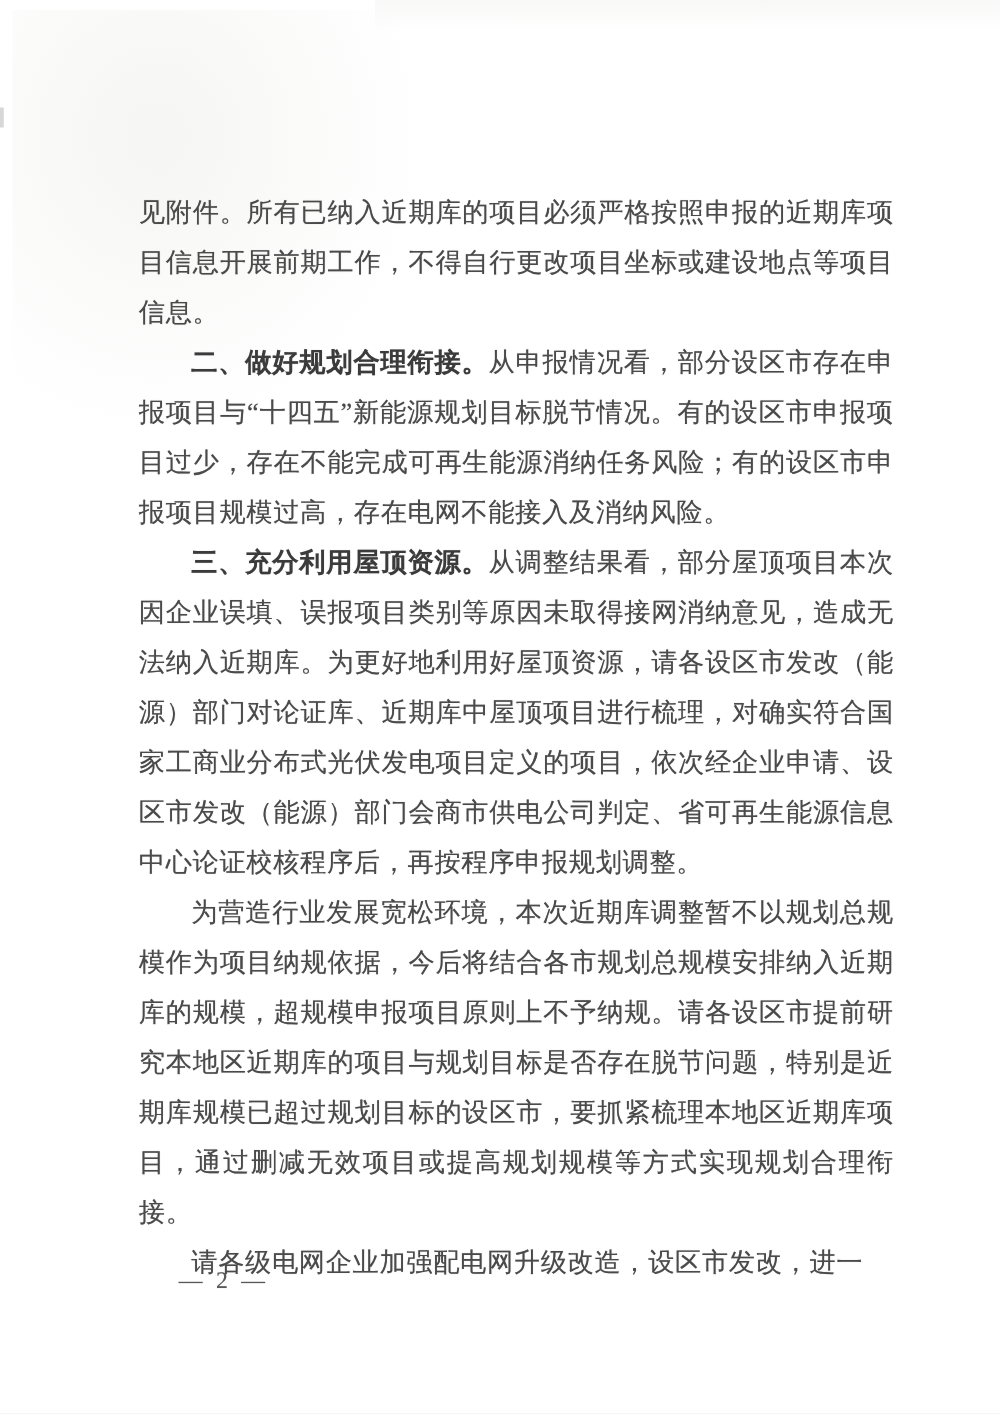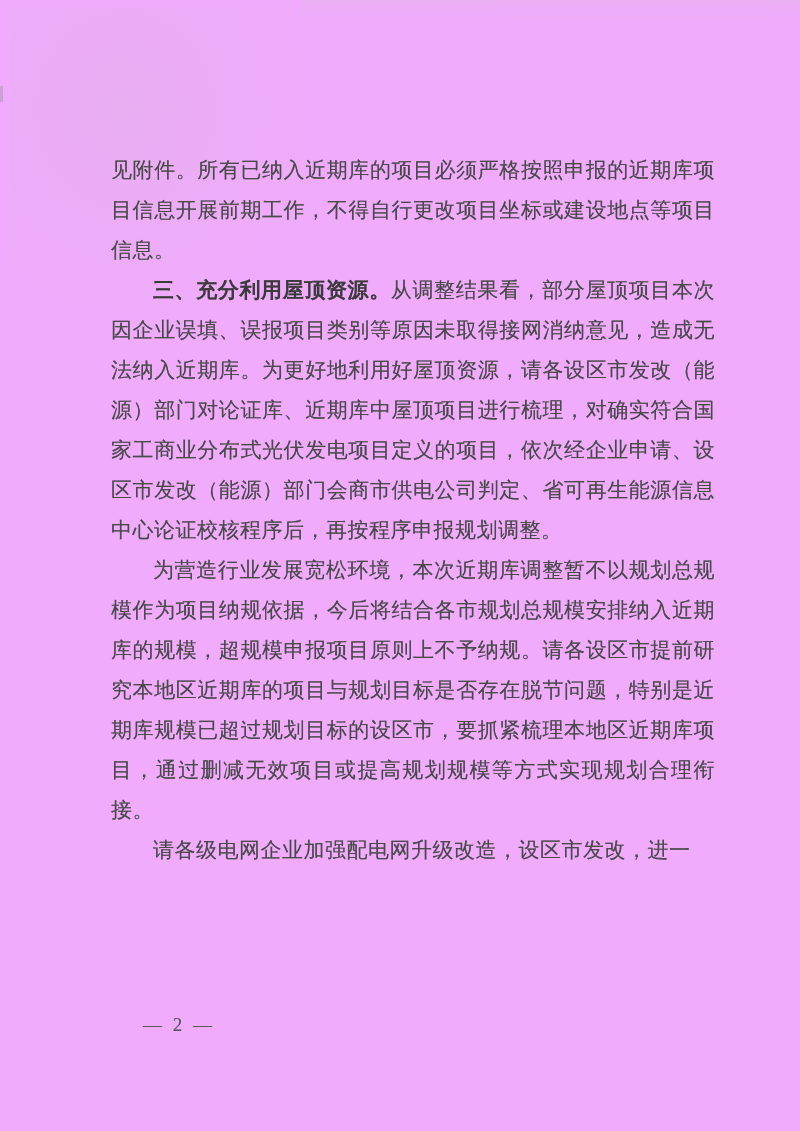--- a/index.html
+++ b/index.html
@@ -5,21 +5,21 @@
   html, body {
     margin: 0;
     padding: 0;
     background: #e9e9e7;
   }
   .page {
     position: relative;
     width: 800px;
     height: 1131px;
     margin: 0 auto;
-    background: #f0abfc;
+    background: #ffffff;
     overflow: hidden;
     font-family: "Liberation Serif", "DejaVu Serif", serif;
   }
   
   .artifact-top-left {
     position: absolute;
     left: 10px; top: 8px;
     width: 330px; height: 340px;
     background: radial-gradient(ellipse at 35% 30%, rgba(186,186,178,0.14), rgba(186,186,178,0) 70%);
     pointer-events: none;
@@ -78,20 +78,21 @@
 <div class="page">
 
   <div class="artifact-top-left"></div>
   <div class="artifact-top-strip"></div>
   <div class="artifact-edge-mark"></div>
 
   <div class="text-block">
 
     <p class="para"><span>见附件。所有已纳入近期库的项目必须严格按照申报的近期库项目信息开展前期工作，不得自行更改项目坐标或建设地点等项目信息。</span></p>
 
+    <p class="para indent"><strong class="lead">二、做好规划合理衔接。</strong><span>从申报情况看，部分设区市存在申报项目与“十四五”新能源规划目标脱节情况。有的设区市申报项目过少，存在不能完成可再生能源消纳任务风险；有的设区市申报项目规模过高，存在电网不能接入及消纳风险。</span></p>
 
     <p class="para indent"><strong class="lead">三、充分利用屋顶资源。</strong><span>从调整结果看，部分屋顶项目本次因企业误填、误报项目类别等原因未取得接网消纳意见，造成无法纳入近期库。为更好地利用好屋顶资源，请各设区市发改（能源）部门对论证库、近期库中屋顶项目进行梳理，对确实符合国家工商业分布式光伏发电项目定义的项目，依次经企业申请、设区市发改（能源）部门会商市供电公司判定、省可再生能源信息中心论证校核程序后，再按程序申报规划调整。</span></p>
 
     <p class="para indent"><span>为营造行业发展宽松环境，本次近期库调整暂不以规划总规模作为项目纳规依据，今后将结合各市规划总规模安排纳入近期库的规模，超规模申报项目原则上不予纳规。请各设区市提前研究本地区近期库的项目与规划目标是否存在脱节问题，特别是近期库规模已超过规划目标的设区市，要抓紧梳理本地区近期库项目，通过删减无效项目或提高规划规模等方式实现规划合理衔接。</span></p>
 
     <p class="para indent"><span>请各级电网企业加强配电网升级改造，设区市发改，进一</span></p>
 
   </div>
 
   <div class="page-number">— 2 —</div>

